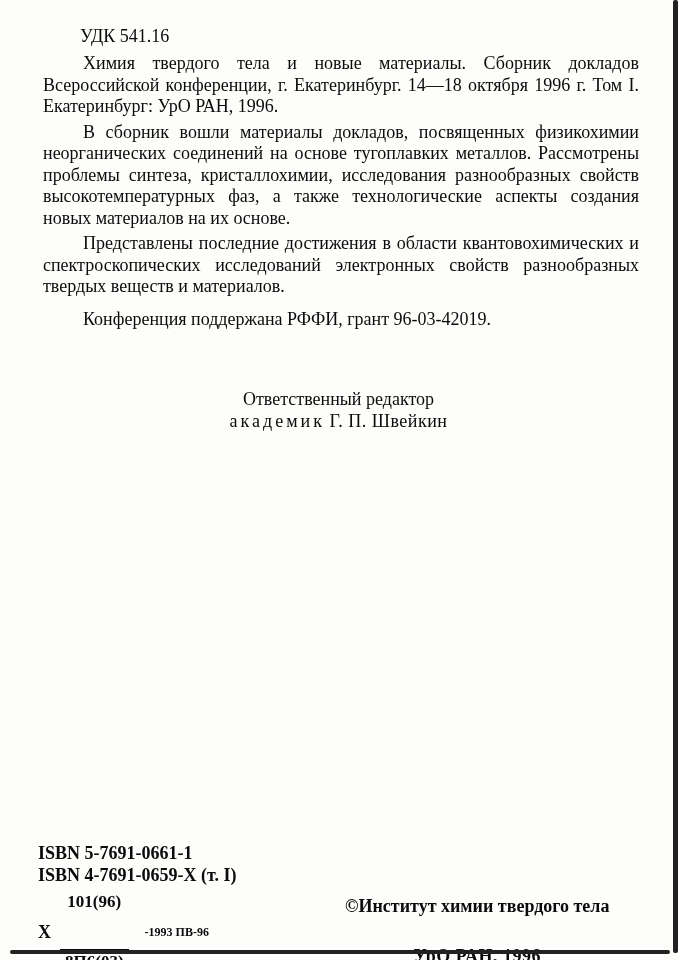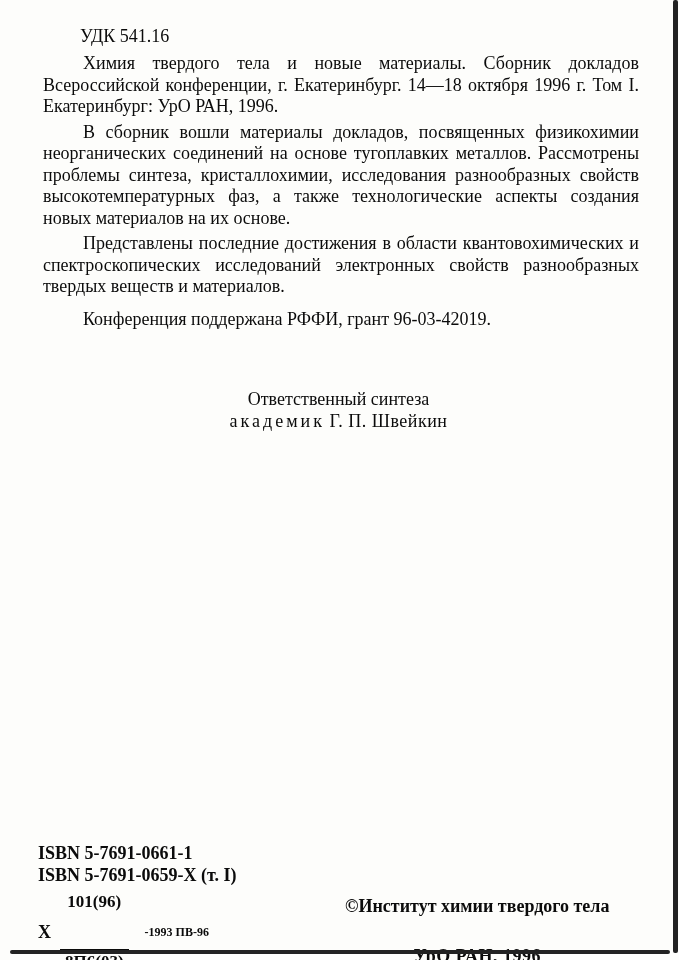--- a/index.html
+++ b/index.html
@@ -58,31 +58,31 @@
 
   <div class="content">
     <div class="udc">УДК 541.16</div>
 
     <p class="para">Химия твердого тела и новые материалы. Сборник докладов Всероссийской конференции, г. Екатеринбург. 14—18 октября 1996 г. Том I. Екатеринбург: УрО  РАН, 1996.</p>
     <p class="para">В сборник вошли материалы докладов, посвященных физикохимии неорганических соединений на основе тугоплавких металлов. Рассмотрены проблемы синтеза, кристаллохимии, исследования разнообразных свойств высокотемпературных фаз, а также технологические аспекты создания новых материалов на их основе.</p>
     <p class="para">Представлены последние достижения в области квантовохимических и спектроскопических исследований электронных свойств разнообразных твердых веществ и материалов.</p>
     <p class="para gap">Конференция поддержана РФФИ, грант 96-03-42019.</p>
 
     <div class="editor">
-      <div>Ответственный синтеза</div>
+      <div>Ответственный редактор</div>
       <div>
         <span class="rank">академик</span>
         <span class="name">Г. П. Швейкин</span>
       </div>
     </div>
   </div>
 
   <div class="footer">
     <div class="isbn">ISBN 5-7691-0661-1</div>
-    <div class="isbn">ISBN 5-7691-0659-X (т. I)</div>
+    <div class="isbn">ISBN 4-7691-0659-X (т. I)</div>
     <div class="code">
       <span class="letter">X</span>
       <span class="frac">
         <span class="num">101(96)</span>
         <span class="den">8П6(03)</span>
       </span>
       <span class="suffix">-1993 ПВ-96</span>
     </div>
   </div>
 

